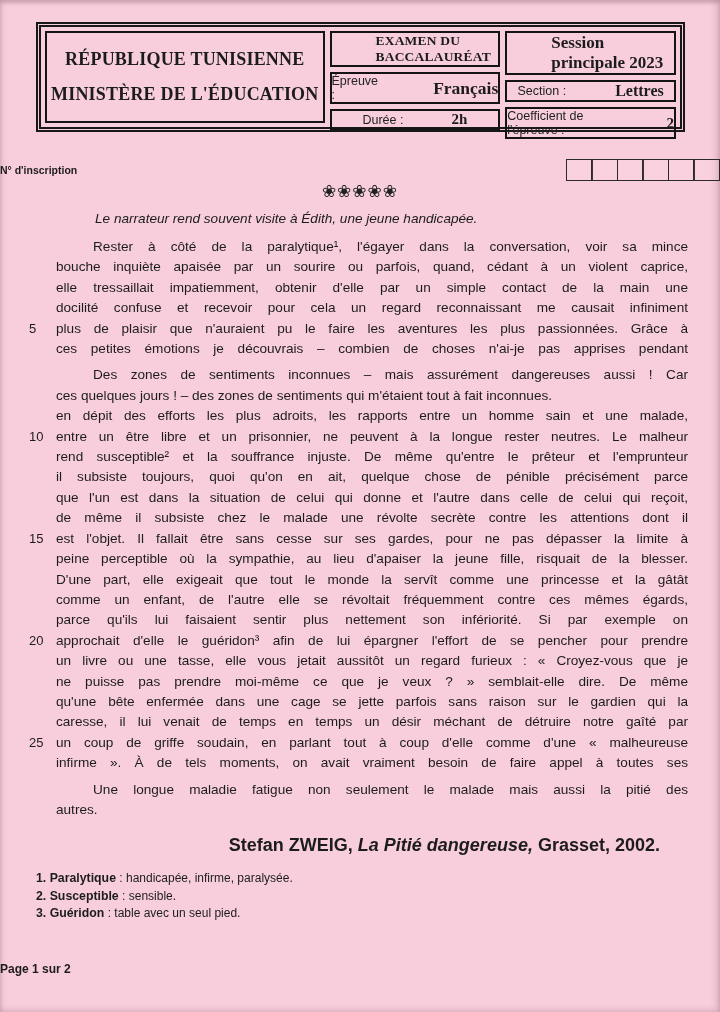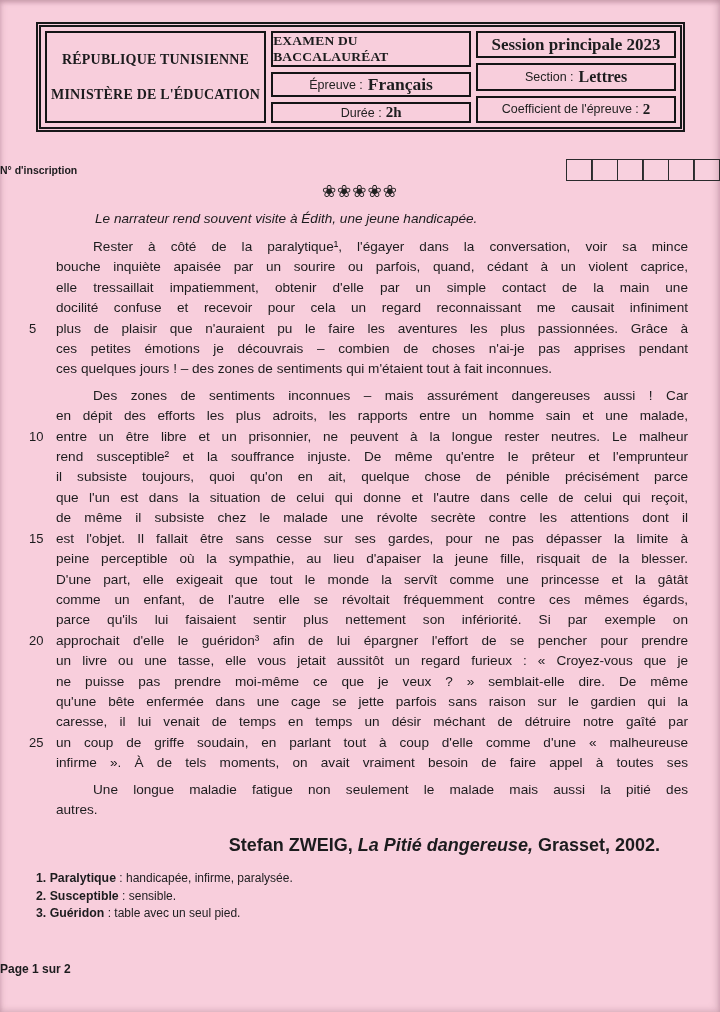--- a/index.html
+++ b/index.html
@@ -33,27 +33,27 @@
   .hleft{
     flex:0 0 204px;
     flex-direction:column;
     justify-content:space-around;
     padding:9px 4px;
     text-align:center;
   }
   .hleft .ministry-line{
     font-family:"Liberation Serif", serif;
     font-weight:bold;
-    font-size:14px;
+    font-size:18px;
     letter-spacing:.2px;
     white-space:nowrap;
   }
   .hcol{flex:1;display:flex;flex-direction:column;gap:5px;}
   .hcol .hcell{flex:1;}
-  .serifb{font-family:"Liberation Serif", serif;font-weight:bold;}
+  .serifb{font-family:"Liberation Serif", serif;font-weight:bold;padding-left:44px;}
   .exam-title{font-size:13.5px;letter-spacing:.2px;}
   .session{font-size:17px;}
   .lbl{font-size:12.5px;color:#222;}
   .val-big{font-size:17.5px;margin-left:5px;}
   .val-mid{font-size:16px;margin-left:5px;}
   .val-sm{font-size:15px;margin-left:4px;}
   
   .inscription-row{
     margin-top:27px;
     display:flex;
@@ -187,27 +187,27 @@
         <span class="ltxt">docilité confuse et recevoir pour cela un regard reconnaissant me causait infiniment</span>
       </div>
       <div class="tline just">
         <span class="lnum">5</span>
         <span class="ltxt">plus de plaisir que n'auraient pu le faire les aventures les plus passionnées. Grâce à</span>
       </div>
       <div class="tline just">
         <span class="lnum"></span>
         <span class="ltxt">ces petites émotions je découvrais – combien de choses n'ai-je pas apprises pendant</span>
       </div>
+      <div class="tline just ind gap">
+        <span class="lnum"></span>
+        <span class="ltxt">Des zones de sentiments inconnues – mais assurément dangereuses aussi ! Car</span>
+      </div>
       <div class="tline">
         <span class="lnum"></span>
         <span class="ltxt">ces quelques jours ! – des zones de sentiments qui m'étaient tout à fait inconnues.</span>
-      </div>
-      <div class="tline just ind gap">
-        <span class="lnum"></span>
-        <span class="ltxt">Des zones de sentiments inconnues – mais assurément dangereuses aussi ! Car</span>
       </div>
       <div class="tline just">
         <span class="lnum"></span>
         <span class="ltxt">en dépit des efforts les plus adroits, les rapports entre un homme sain et une malade,</span>
       </div>
       <div class="tline just">
         <span class="lnum">10</span>
         <span class="ltxt">entre un être libre et un prisonnier, ne peuvent à la longue rester neutres. Le malheur</span>
       </div>
       <div class="tline just">

